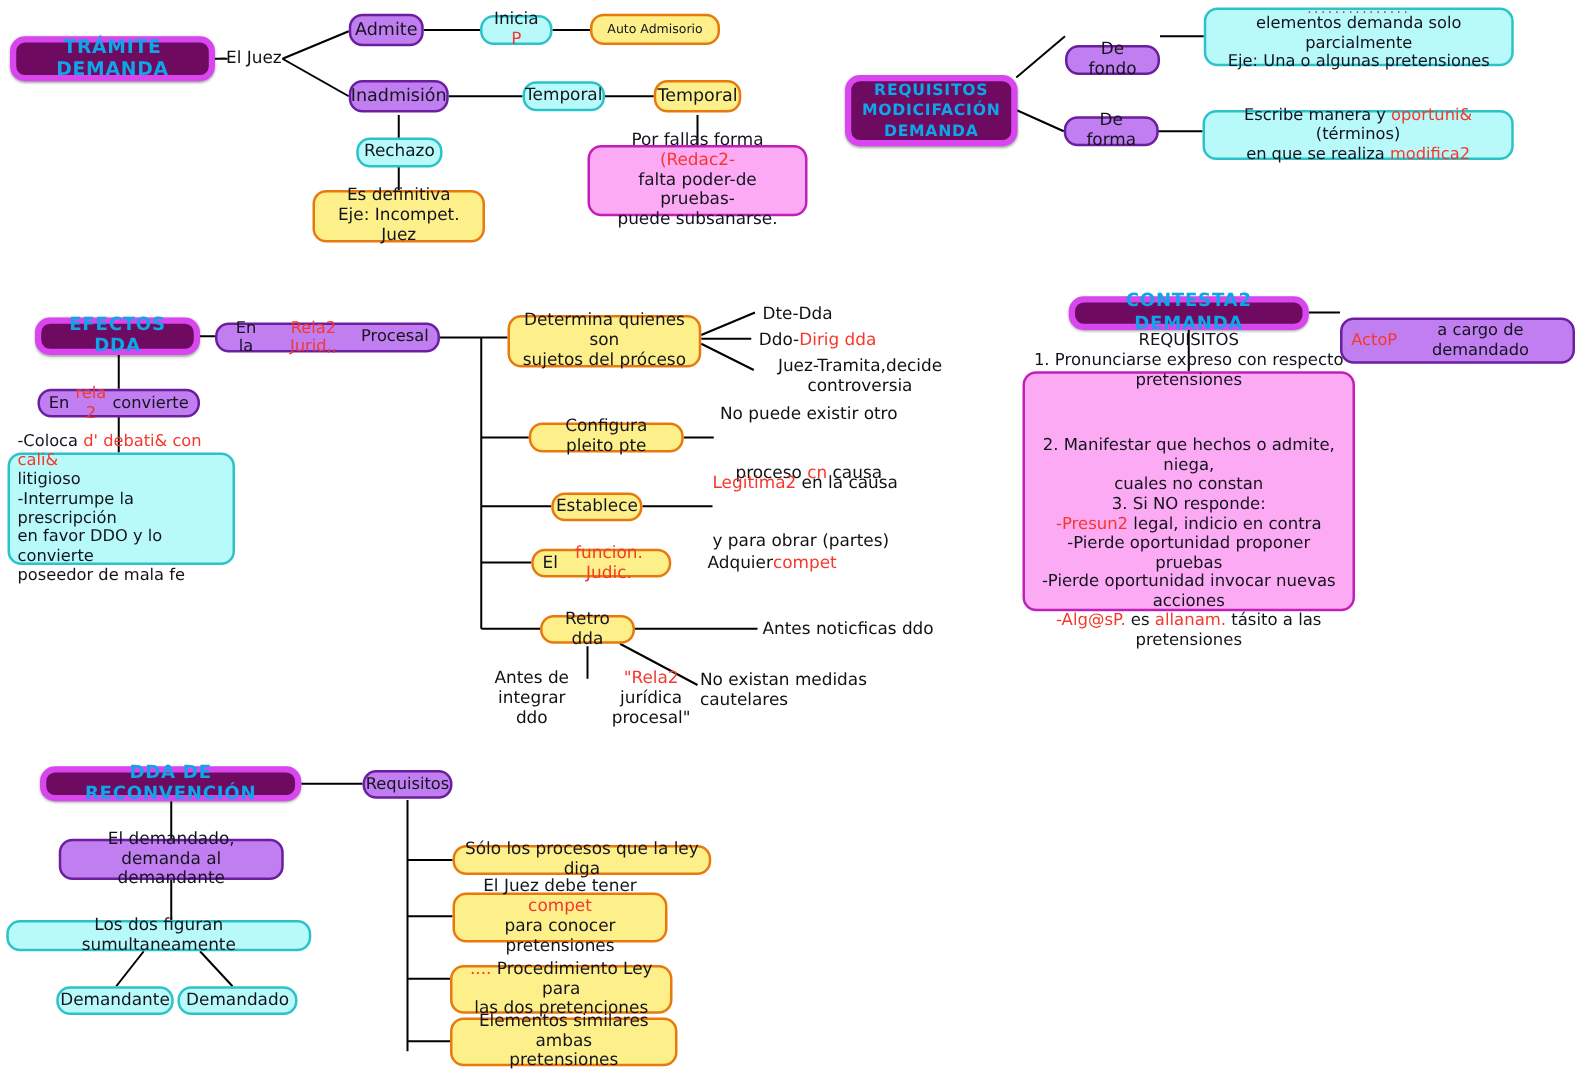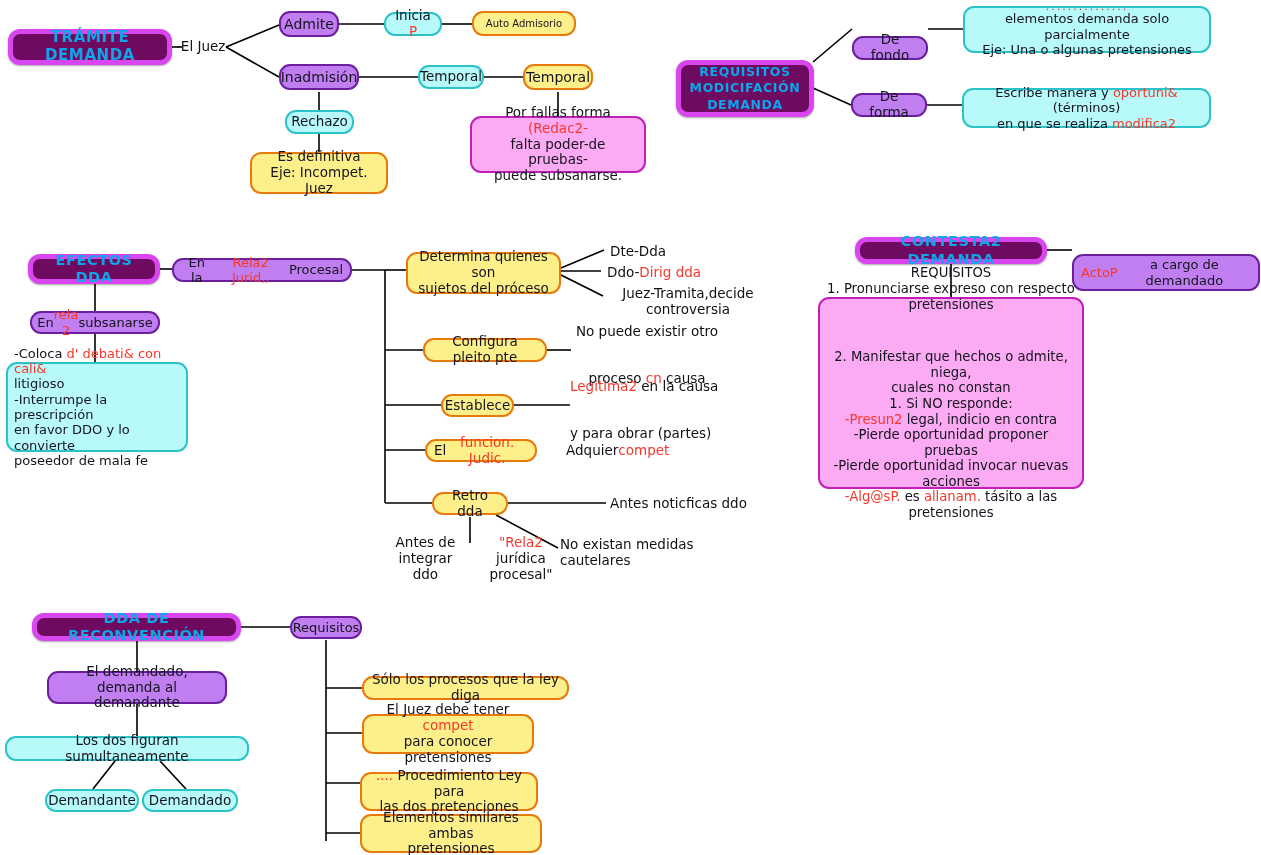--- a/index.html
+++ b/index.html
@@ -204,21 +204,21 @@
     <div><span>en que se realiza </span><span class="red">modifica2</span></div>
   </div>
 
   <div class="node title" style="left:28px; top:254px; width:132px; height:30px; font-size:14.5px;">EFECTOS DDA</div>
 
   <div class="node purple" style="left:172px; top:258px; width:180px; height:24px; font-size:13px;">
     <span>En la </span><span class="red">Rela2 Jurid,,</span><span> Procesal</span>
   </div>
 
   <div class="node purple" style="left:30px; top:311px; width:130px; height:23px; font-size:13px;">
-    <span>En </span><span class="red">rela 2</span><span> subsanarse</span>
+    <span>En </span><span class="red">rela 2</span><span> convierte</span>
   </div>
 
   <div class="node yellow" style="left:406px; top:252px; width:155px; height:42px; font-size:13.5px;">Determina quienes son
 sujetos del próceso</div>
 
   <div class="node cyan" style="left:6px; top:362px; width:182px; height:90px; font-size:13px; flex-direction:column; align-items:flex-start; justify-content:center; text-align:left; padding:4px 6px;">
     <div><span>-Coloca </span><span class="red">d' debati&amp; con cali&amp;</span></div>
     <div>litigioso</div>
     <div>-Interrumpe la prescripción</div>
     <div>en favor DDO y lo convierte</div>
@@ -274,21 +274,21 @@
   <div class="node purple" style="left:1072px; top:239px; width:188px; height:37px; font-size:13px;margin-top:15px;">
     <span class="red">ActoP</span><span> a cargo de demandado</span>
   </div>
 
   <div class="node pink" style="left:818px; top:297px; width:266px; height:192px; font-size:13.2px; flex-direction:column; justify-content:center; padding:4px 6px;">
     <div>REQUISITOS</div>
     <div style="white-space:pre-line;">1. Pronunciarse expreso con respecto
 pretensiones</div>
     <div style="white-space:pre-line;margin-top:37px;">2. Manifestar que hechos o admite, niega,
 cuales no constan</div>
-    <div>1. Si NO responde:</div>
+    <div>3. Si NO responde:</div>
     <div><span class="red">-Presun2</span><span> legal, indicio en contra</span></div>
     <div>-Pierde oportunidad proponer pruebas</div>
     <div style="white-space:pre-line;">-Pierde oportunidad invocar nuevas
 acciones</div>
     <div style="white-space:pre-line;"><span class="red">-Alg@sP.</span><span> es </span><span class="red">allanam.</span><span> tásito a las
 pretensiones</span></div>
   </div>
 
   <div class="node title" style="left:32px; top:613px; width:209px; height:28px; font-size:14.5px;">DDA DE RECONVENCIÓN</div>
 

